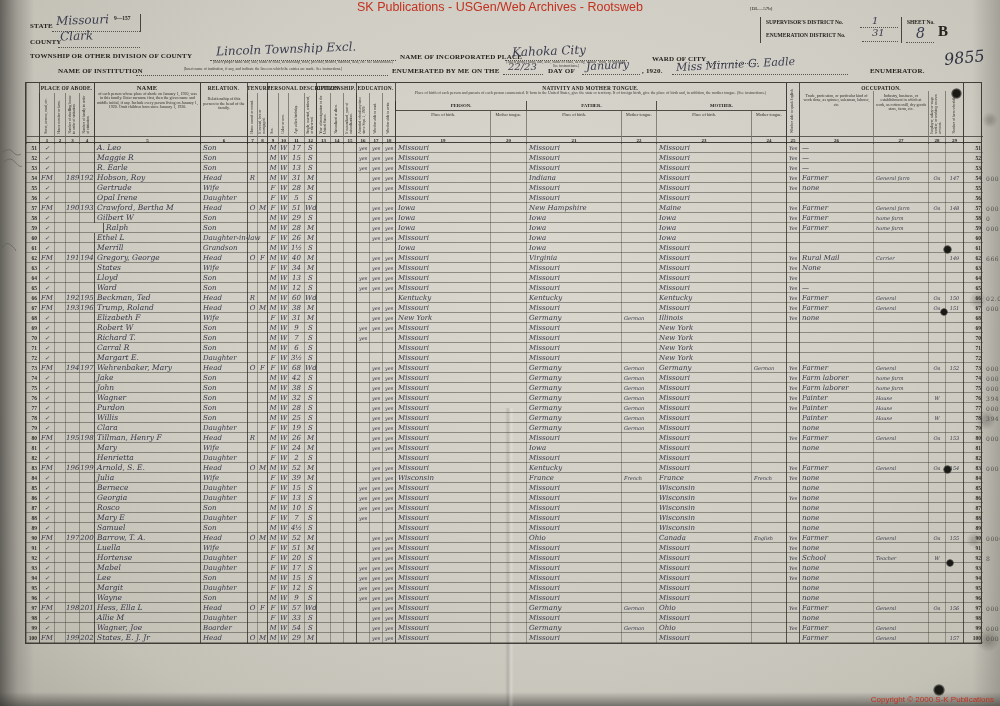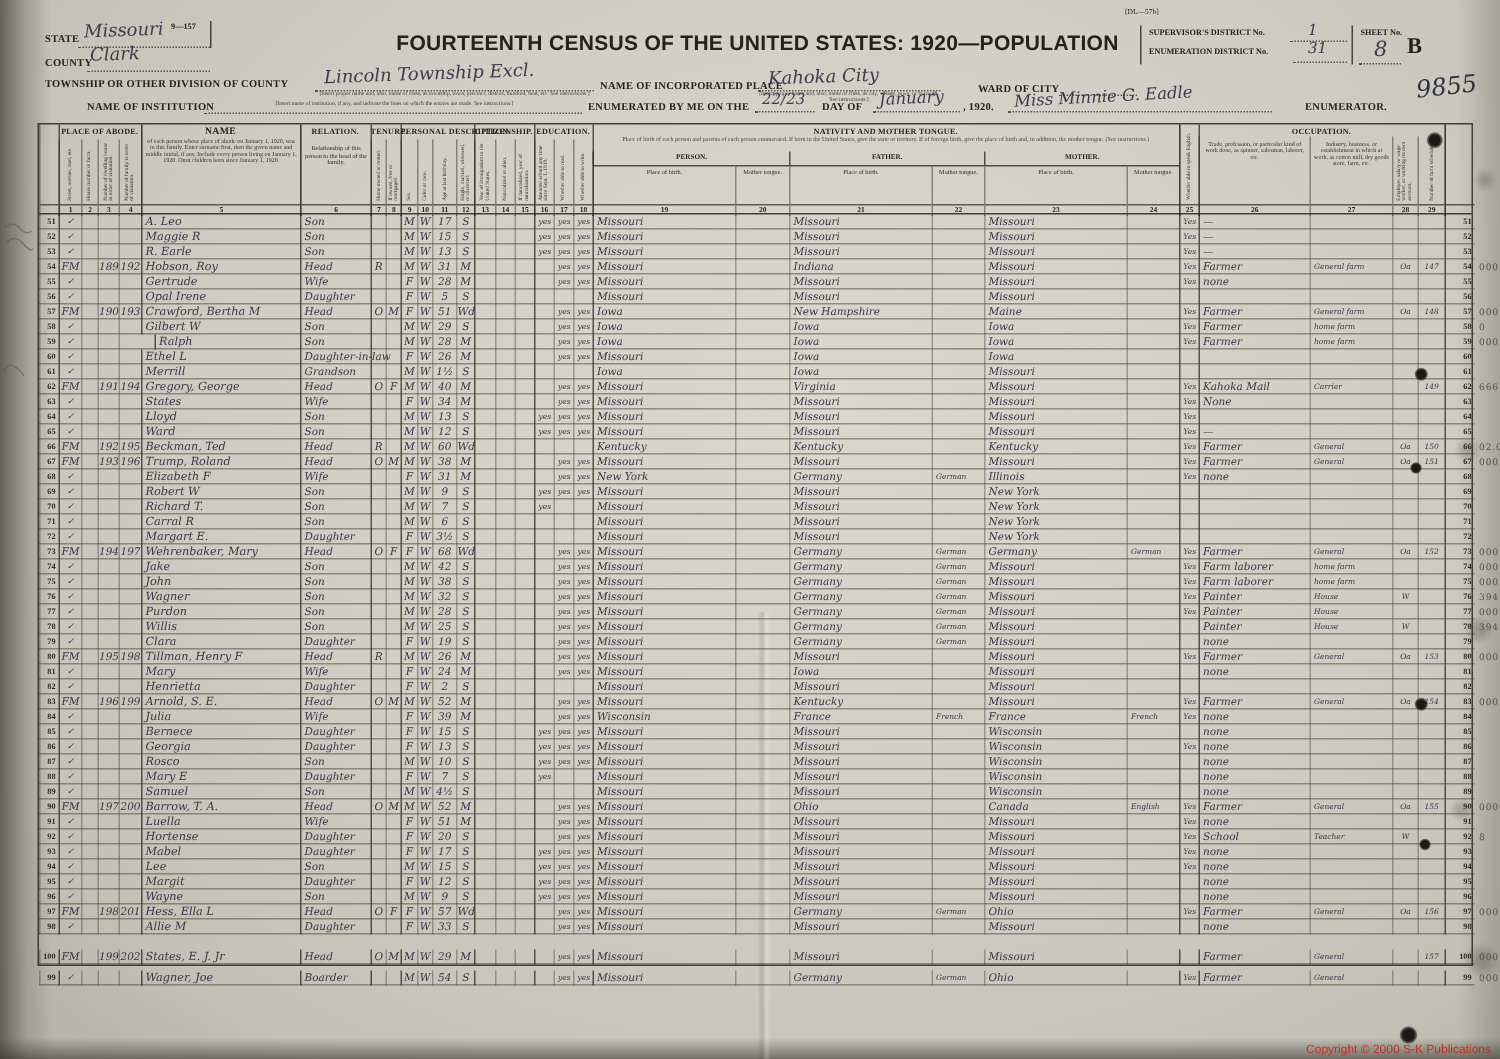--- a/index.html
+++ b/index.html
@@ -71,24 +71,24 @@
 </head>
 <body>
 
 <div id="stage">
   <div class="scan"></div>
   <div class="edge-left"></div>
   <div class="edge-right"></div>
   <div class="edge-bottom"></div>
   <div class="crease"></div>
 
+  <div class="wm-top">SK Publications - USGen/Web Archives - Rootsweb</div>
 
   <span class="pr lbl-sm" style="left:114px;top:15px">9—157</span>
   <span class="pr" style="left:750px;top:6px;font-size:5px">[DL—57b]</span>
-  <div class="pr title" style="left:250px;top:20px;width:510px;text-align:center;font-size:14px;letter-spacing:.2px">FOURTEENTH CENSUS OF THE UNITED STATES: 1920—POPULATION</div>
 
   <span class="pr lbl" style="left:30px;top:22px">STATE</span>
   <span class="hwv" style="left:56px;top:13px;font-size:12px;transform:rotate(-2deg)">Missouri</span>
   <div class="dotline" style="left:52px;top:30px;width:88px"></div>
   <div class="tick" style="left:140px;top:14px;height:18px"></div>
 
   <span class="pr lbl" style="left:30px;top:38px">COUNTY</span>
   <span class="hwv" style="left:60px;top:29px;font-size:12px;transform:rotate(-2deg)">Clark</span>
   <div class="dotline" style="left:58px;top:46px;width:82px"></div>
 
@@ -669,21 +669,21 @@
         <div class="tcell gb tiny" style="left: 330px; width: 13px;"></div>
         <div class="tcell tiny" style="left: 343px; width: 13px;">yes</div>
         <div class="tcell tiny" style="left: 356px; width: 13px;">yes</div>
         <div class="tcell gb" style="left: 369px; width: 95px;">Missouri</div>
         <div class="tcell tiny" style="left: 464px; width: 36px;"></div>
         <div class="tcell" style="left: 500px; width: 95px;">Virginia</div>
         <div class="tcell tiny" style="left: 595px; width: 35px;"></div>
         <div class="tcell" style="left: 630px; width: 95px;">Missouri</div>
         <div class="tcell tiny" style="left: 725px; width: 35px;"></div>
         <div class="tcell gb tiny" style="left: 760px; width: 13px;">Yes</div>
-        <div class="tcell gb" style="left: 773px; width: 74px;">Kahoka Mail</div>
+        <div class="tcell gb" style="left: 773px; width: 74px;">Rural Mail</div>
         <div class="tcell tiny" style="left: 847px; width: 55px;">Carrier</div>
         <div class="tcell ctr tiny" style="left: 902px; width: 17px;"></div>
         <div class="tcell ctr tiny" style="left: 919px; width: 18px;">149</div>
         <div class="tcell num gb" style="left: 937px; width: 20px;">62</div>
         <span class="stamp">666</span>
       </div>
       <div class="trow" style="top: 120px;">
         <div class="tcell num" style="left: 0px; width: 13px;">63</div>
         <div class="tcell gb ctr" style="left: 13px; width: 15px; font-size: 6px;">✓</div>
         <div class="tcell ctr" style="left: 28px; width: 11px;"></div>
@@ -1877,21 +1877,21 @@
         <div class="tcell tiny" style="left: 595px; width: 35px;"></div>
         <div class="tcell" style="left: 630px; width: 95px;">Missouri</div>
         <div class="tcell tiny" style="left: 725px; width: 35px;"></div>
         <div class="tcell gb tiny" style="left: 760px; width: 13px;"></div>
         <div class="tcell gb" style="left: 773px; width: 74px;">none</div>
         <div class="tcell tiny" style="left: 847px; width: 55px;"></div>
         <div class="tcell ctr tiny" style="left: 902px; width: 17px;"></div>
         <div class="tcell ctr tiny" style="left: 919px; width: 18px;"></div>
         <div class="tcell num gb" style="left: 937px; width: 20px;">98</div>
       </div>
-      <div class="trow" style="top: 480px; margin-top: 24px;">
+      <div class="trow" style="top: 480px;">
         <div class="tcell num" style="left: 0px; width: 13px;">99</div>
         <div class="tcell gb ctr" style="left: 13px; width: 15px; font-size: 6px;">✓</div>
         <div class="tcell ctr" style="left: 28px; width: 11px;"></div>
         <div class="tcell ctr" style="left: 39px; width: 14px;"></div>
         <div class="tcell ctr" style="left: 53px; width: 15px;"></div>
         <div class="tcell gb namec" style="left: 68px; width: 106px;">Wagner, Joe</div>
         <div class="tcell gb" style="left: 174px; width: 47px;">Boarder</div>
         <div class="tcell gb ctr" style="left: 221px; width: 10px;"></div>
         <div class="tcell ctr" style="left: 231px; width: 10px;"></div>
         <div class="tcell gb ctr" style="left: 241px; width: 11px;">M</div>

